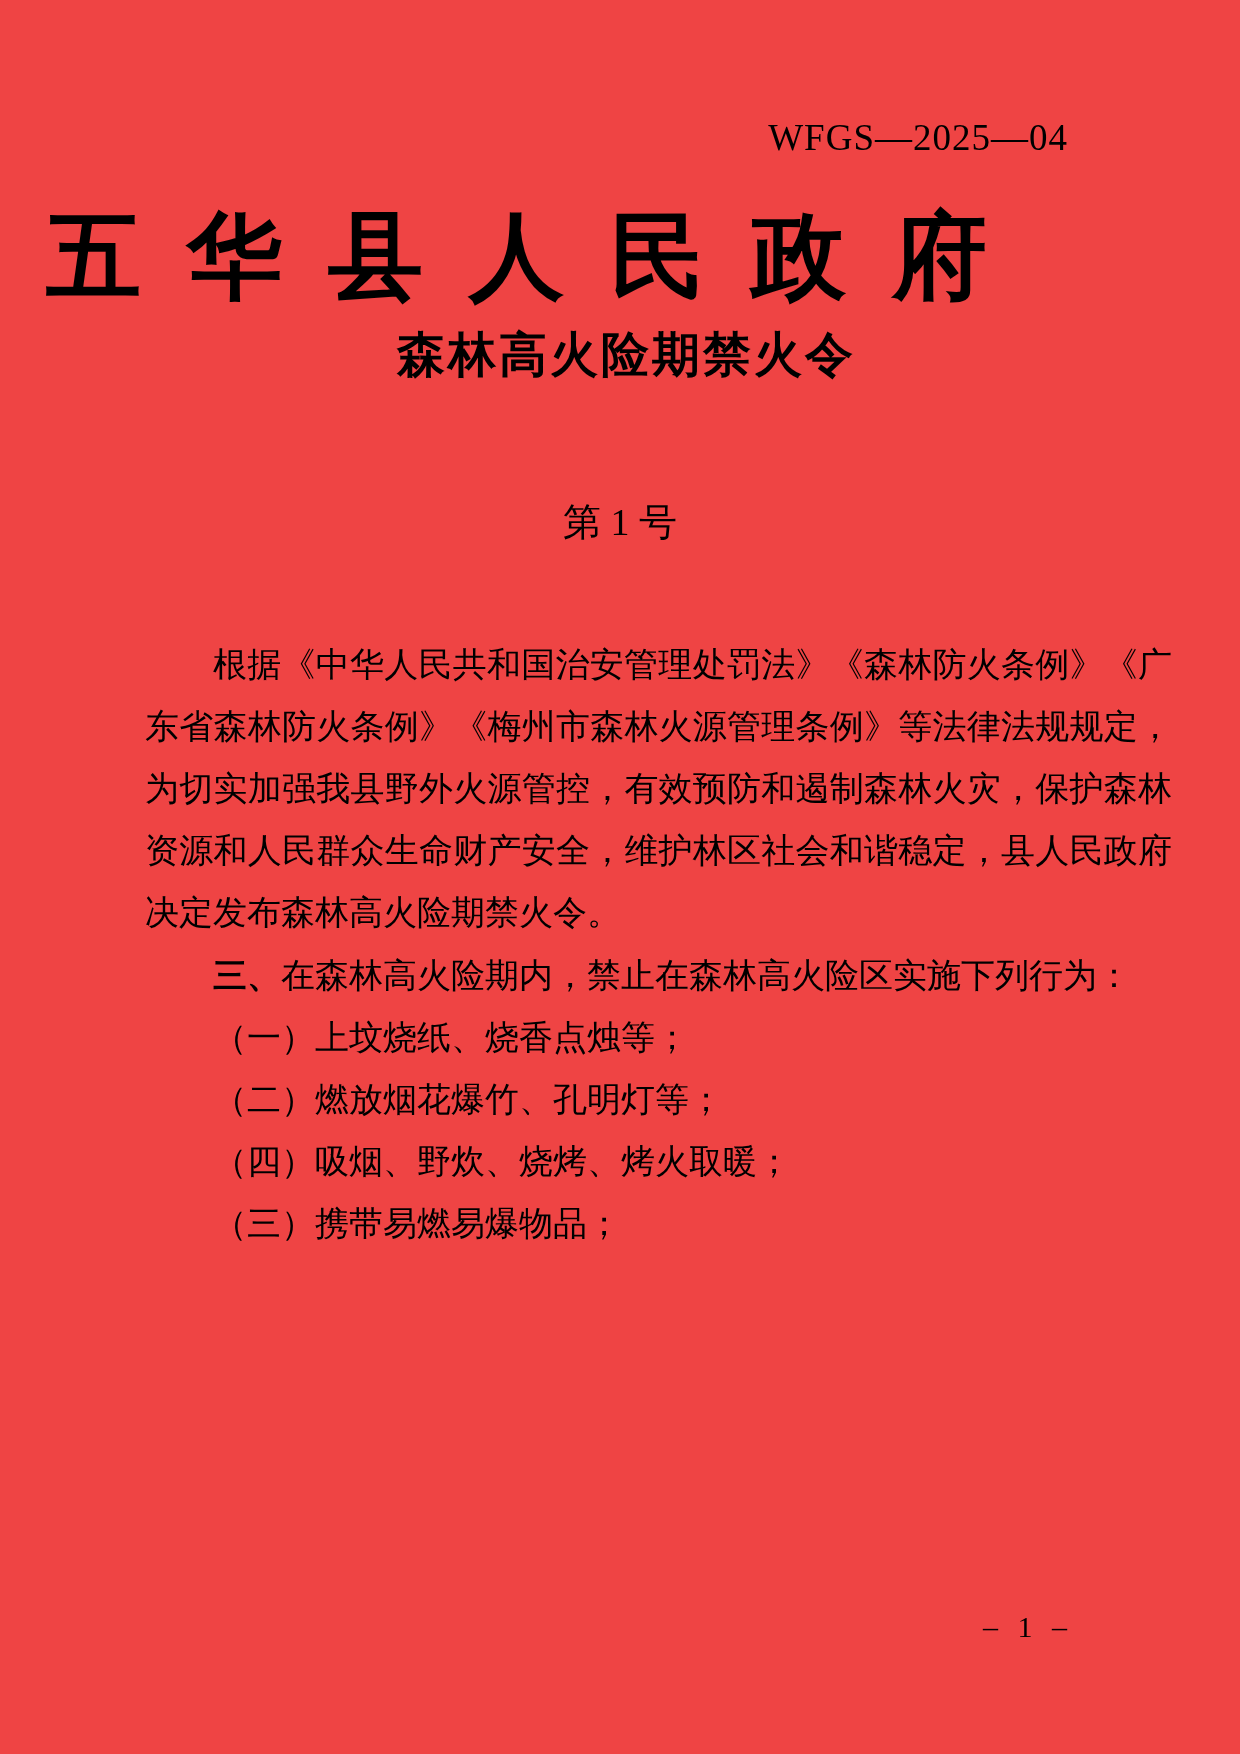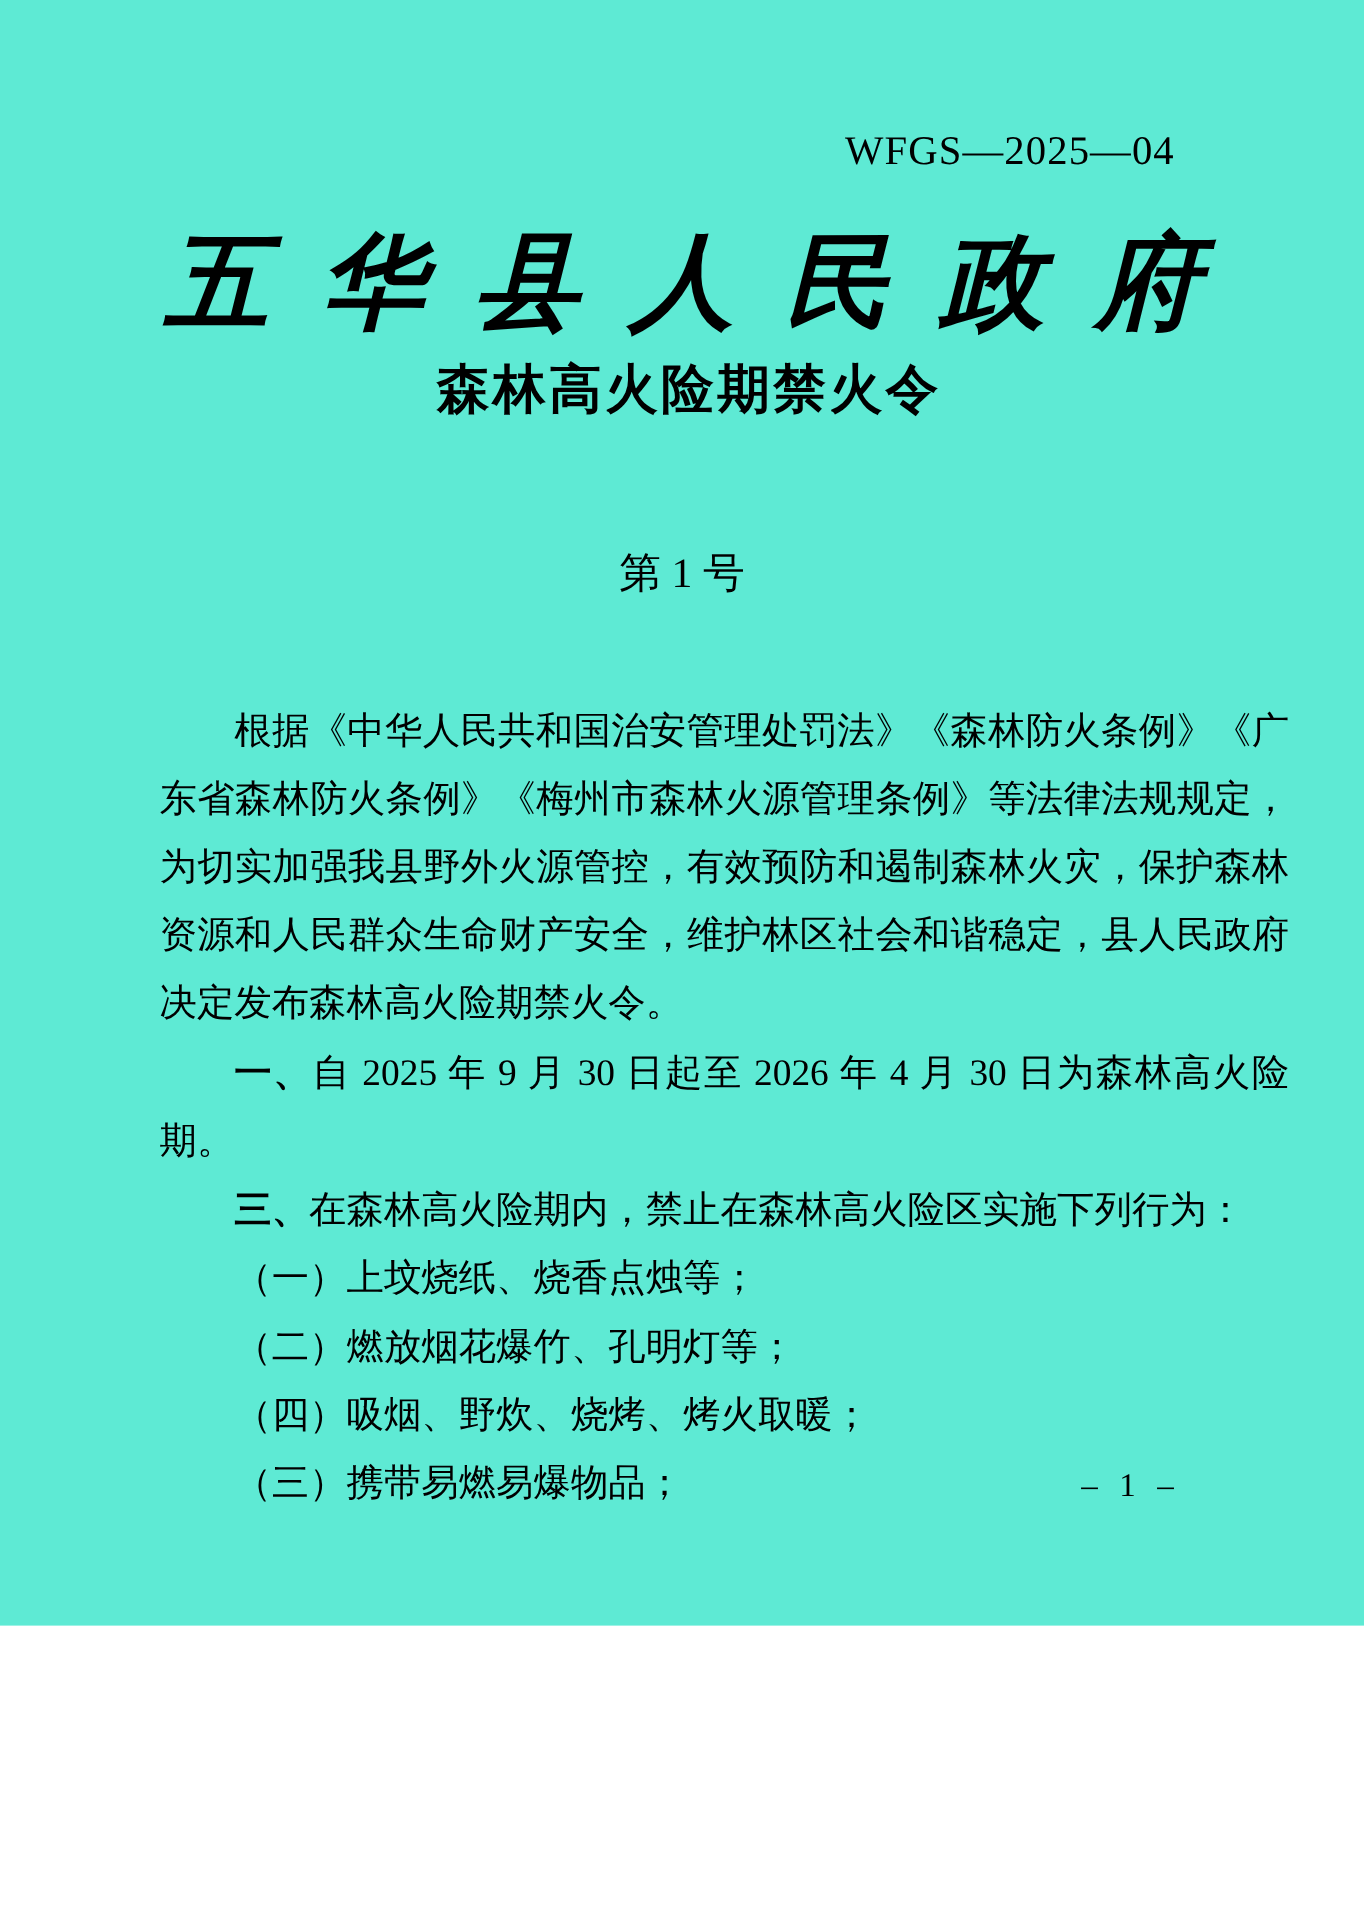--- a/index.html
+++ b/index.html
@@ -3,44 +3,42 @@
 <meta charset="utf-8">
 <style>
   html, body {
     margin: 0;
     padding: 0;
     background: #ffffff;
   }
   .page {
     position: relative;
     width: 1240px;
-    height: 1478px;
-    background: #5eead4;
+    height: 1754px;
+    background: #ef4444;
     color: #000000;
     font-family: "Liberation Serif", "DejaVu Serif", serif;
     overflow: hidden;
   }
   .doc-number {
     padding-top: 116px;
     padding-right: 172px;
     text-align: right;
     font-size: 37px;
     letter-spacing: 1px;
     white-space: nowrap;
   }
   .doc-title {
     margin-top: 44px;
-    text-align: center;
     font-size: 95px;
     font-weight: 900;
     letter-spacing: 46px;
     padding-left: 46px;
     line-height: 1.15;
     white-space: nowrap;
-    font-style: italic;
   }
   .doc-subtitle {
     margin-top: 14px;
     text-align: center;
     font-size: 48px;
     font-weight: bold;
     letter-spacing: 3px;
     padding-left: 13px;
     line-height: 1.2;
   }
@@ -84,21 +82,20 @@
   <div class="doc-title">五华县人民政府</div>
 
   <div class="doc-subtitle">森林高火险期禁火令</div>
 
   <div class="order-number">第 1 号</div>
 
   <div class="body-text">
 
     <p class="para"><span class="para-lead"></span><span>根据《中华人民共和国治安管理处罚法》《森林防火条例》《广东省森林防火条例》《梅州市森林火源管理条例》等法律法规规定，为切实加强我县野外火源管控，有效预防和遏制森林火灾，保护森林资源和人民群众生命财产安全，维护林区社会和谐稳定，县人民政府决定发布森林高火险期禁火令。</span></p>
 
-    <p class="para"><span class="para-lead">一、</span><span>自 2025 年 9 月 30 日起至 2026 年 4 月 30 日为森林高火险期。</span></p>
 
 
     <p class="para"><span class="para-lead">三、</span><span>在森林高火险期内，禁止在森林高火险区实施下列行为：</span></p>
 
     <p class="para"><span>（一）上坟烧纸、烧香点烛等；</span></p>
 
     <p class="para"><span>（二）燃放烟花爆竹、孔明灯等；</span></p>
 
     <p class="para"><span>（四）吸烟、野炊、烧烤、烤火取暖；</span></p>
 

